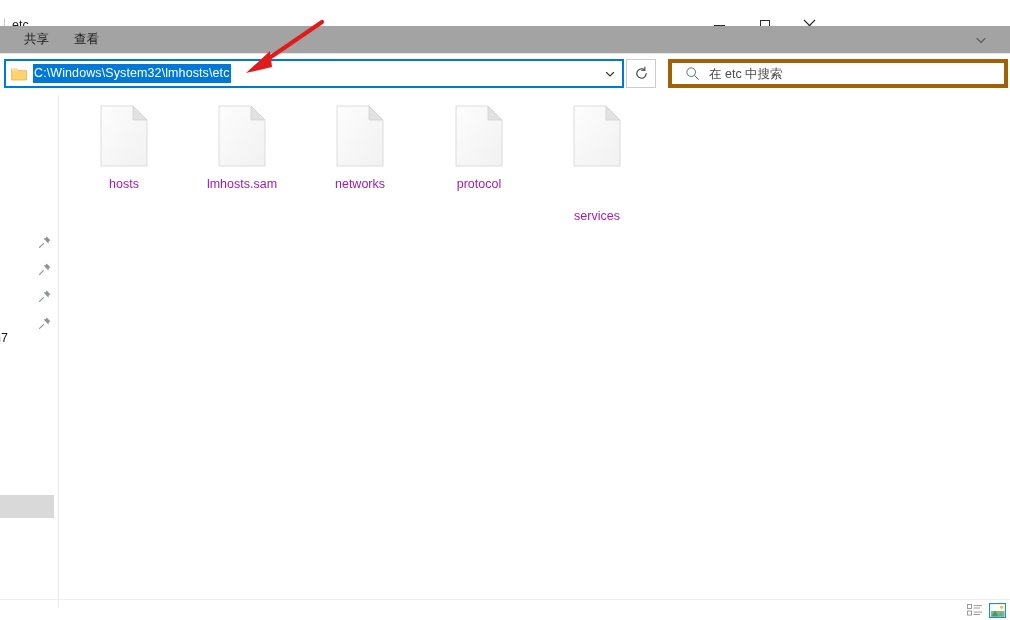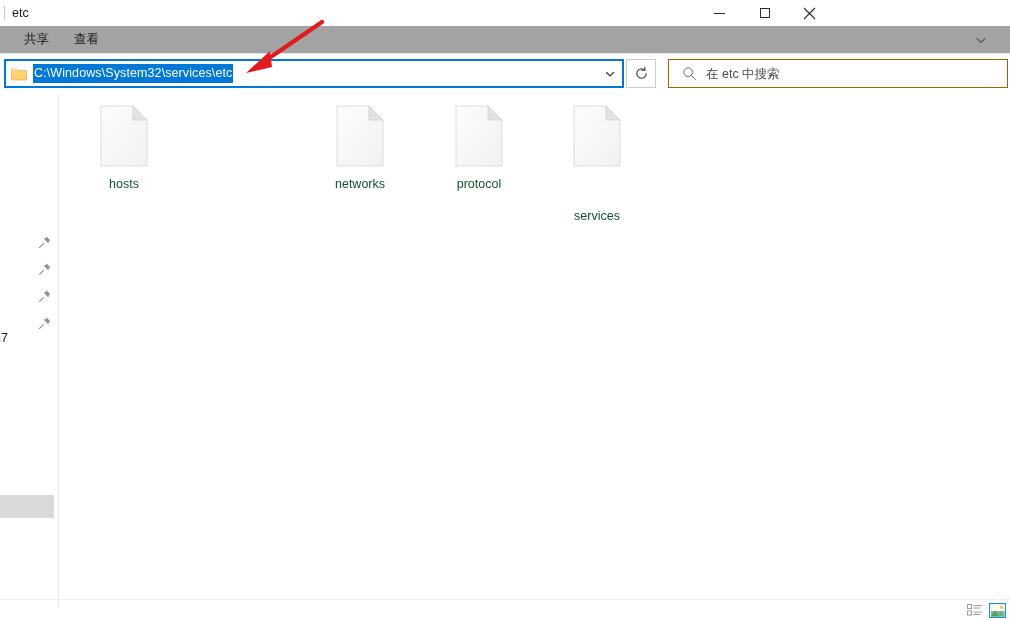--- a/index.html
+++ b/index.html
@@ -13,21 +13,21 @@
     position: relative;
     overflow: hidden;
     font-family: "Liberation Sans", "DejaVu Sans", sans-serif;
     color: #1a1a1a;
     -webkit-font-smoothing: antialiased;
   }
 
   
   .titlebar {
     position: absolute;
-    left: 0; top: 0;
+    left: 0; top: 12px;
     width: 832px; height: 26px;
     background: #ffffff;
   }
   .title-sep {
     position: absolute;
     left: 4px; top: 6px;
     width: 1px; height: 14px;
     background: #c8c8c8;
   }
   .title-text {
@@ -152,21 +152,21 @@
     box-sizing: border-box;
     display: flex;
     align-items: center;
     justify-content: center;
   }
 
   .searchbox {
     position: absolute;
     left: 668px; top: 5px;
     width: 340px; height: 29px;
-    border: 1px solid #a16207;
+    border: 4px solid #a16207;
     background: #ffffff;
     box-sizing: border-box;
     display: flex;
     align-items: center;
   }
   .search-icon {
     margin-left: 13px;
     width: 15px; height: 15px;
     flex: 0 0 auto;
   }
@@ -232,21 +232,21 @@
     flex-direction: column;
     align-items: center;
   }
   .file-icon-wrap {
     width: 48px; height: 62px;
     position: relative;
   }
   .file-label {
     margin-top: 9px;
     font-size: 12.5px;
-    color: #14532d;
+    color: #a21caf;
     line-height: 16px;
     white-space: nowrap;
     text-align: center;
   }
 
   
   .statusbar {
     position: absolute;
     left: 0; bottom: 0;
     width: 1010px; height: 20px;
@@ -316,21 +316,21 @@
 </div>
 <div class="ribbon-sep"></div>
 
 <div class="navrow">
 
   <div class="addressbox">
     <svg class="addr-folder-icon" viewBox="0 0 16 14">
       <path d="M0.5 2 L6 2 L7.2 3.6 L15.5 3.6 L15.5 13 L0.5 13 Z" fill="#ffd271" stroke="#e0b04a" stroke-width="0.7"></path>
       <path d="M0.5 2 L6 2 L7.2 3.6 L0.5 3.6 Z" fill="#ffdf9a" stroke="none"></path>
     </svg>
-    <span class="addr-text">C:\Windows\System32\services\etc</span>
+    <span class="addr-text">C:\Windows\System32\lmhosts\etc</span>
     <svg class="addr-chevron" viewBox="0 0 16 16">
       <path d="M4.5 6.5 L8 10 L11.5 6.5" stroke="#333333" stroke-width="1.1" fill="none" stroke-linecap="round"></path>
     </svg>
   </div>
 
   <div class="refreshbtn">
     <svg width="15" height="15" viewBox="0 0 16 16">
       <path d="M13 8 A5 5 0 1 1 11.1 4.1" stroke="#3a3a3a" stroke-width="1.15" fill="none" stroke-linecap="round"></path>
       <path d="M11.6 1.2 L11.6 4.6 L8.2 4.6" stroke="#3a3a3a" stroke-width="1.15" fill="none" stroke-linecap="round" stroke-linejoin="round"></path>
     </svg>
@@ -379,20 +379,29 @@
             <stop offset="100%" stop-color="#f1f1f1"></stop>
           </linearGradient>
         </defs>
         <path d="M1 1 L33 1 L47 15 L47 61 L1 61 Z" fill="url(#pgGrad)" stroke="#dcdcdc" stroke-width="1"></path>
         <path d="M33 1 L47 15 L33 15 Z" fill="#e2e2e2" stroke="#d2d2d2" stroke-width="0.8"></path>
       </svg>
     </div>
     <div class="file-label">hosts</div>
   </div>
 
+  <div class="file-item" style="left:124px;">
+    <div class="file-icon-wrap">
+      <svg width="48" height="62" viewBox="0 0 48 62">
+        <path d="M1 1 L33 1 L47 15 L47 61 L1 61 Z" fill="url(#pgGrad)" stroke="#dcdcdc" stroke-width="1"></path>
+        <path d="M33 1 L47 15 L33 15 Z" fill="#e2e2e2" stroke="#d2d2d2" stroke-width="0.8"></path>
+      </svg>
+    </div>
+    <div class="file-label">lmhosts.sam</div>
+  </div>
 
   <div class="file-item" style="left:242px;">
     <div class="file-icon-wrap">
       <svg width="48" height="62" viewBox="0 0 48 62">
         <path d="M1 1 L33 1 L47 15 L47 61 L1 61 Z" fill="url(#pgGrad)" stroke="#dcdcdc" stroke-width="1"></path>
         <path d="M33 1 L47 15 L33 15 Z" fill="#e2e2e2" stroke="#d2d2d2" stroke-width="0.8"></path>
       </svg>
     </div>
     <div class="file-label">networks</div>
   </div>

